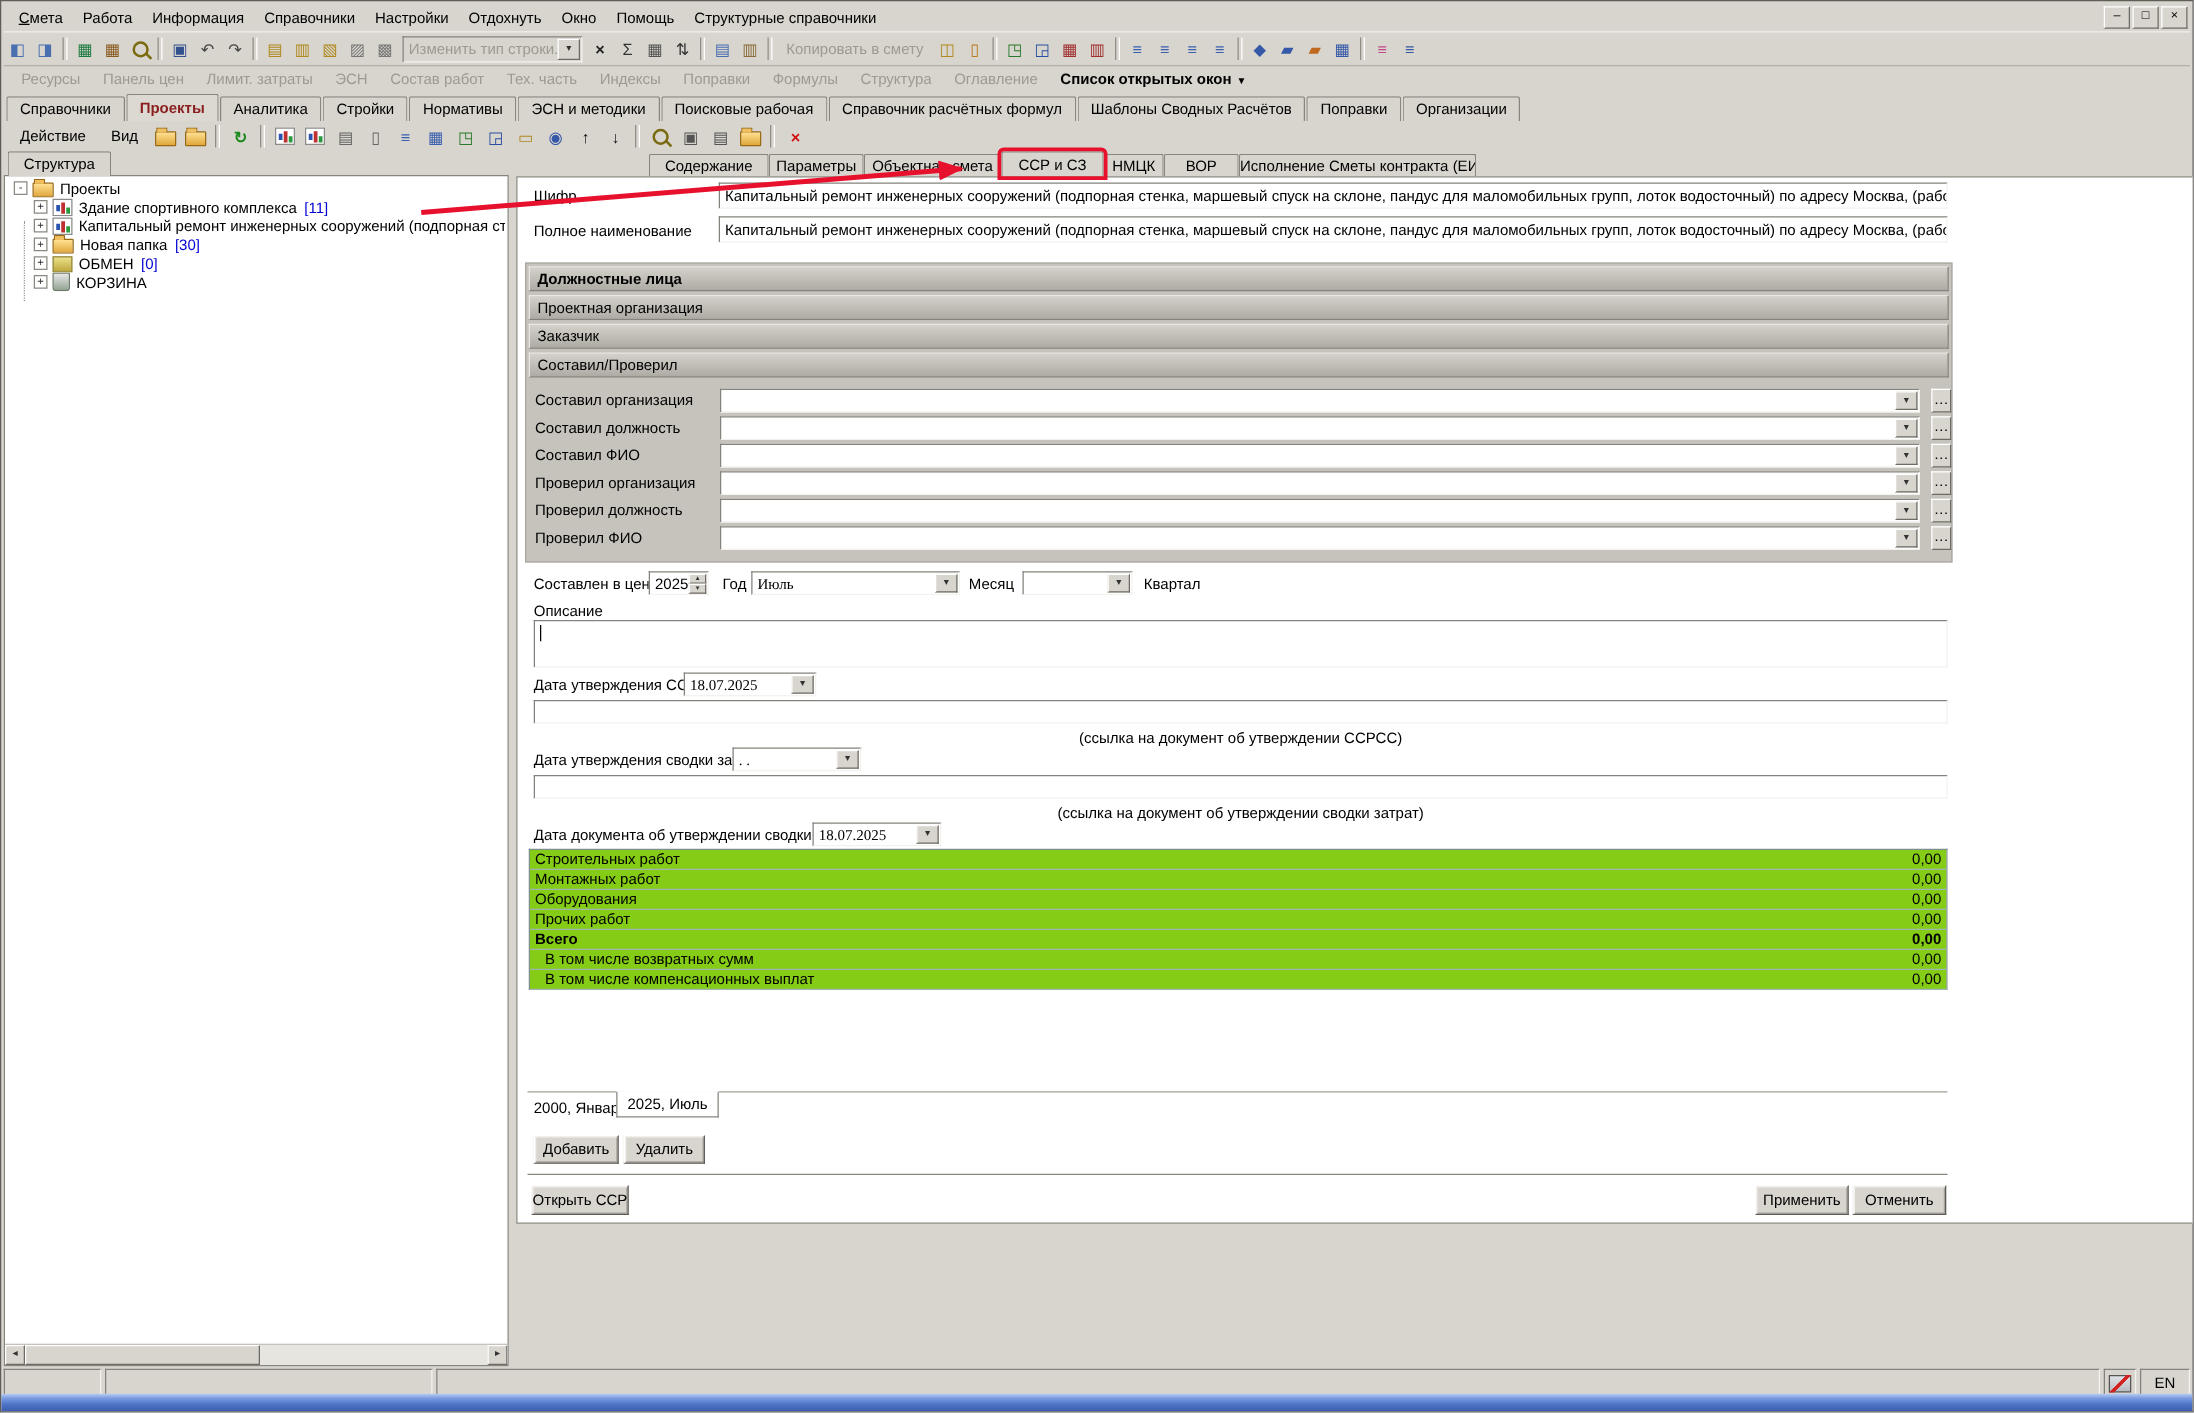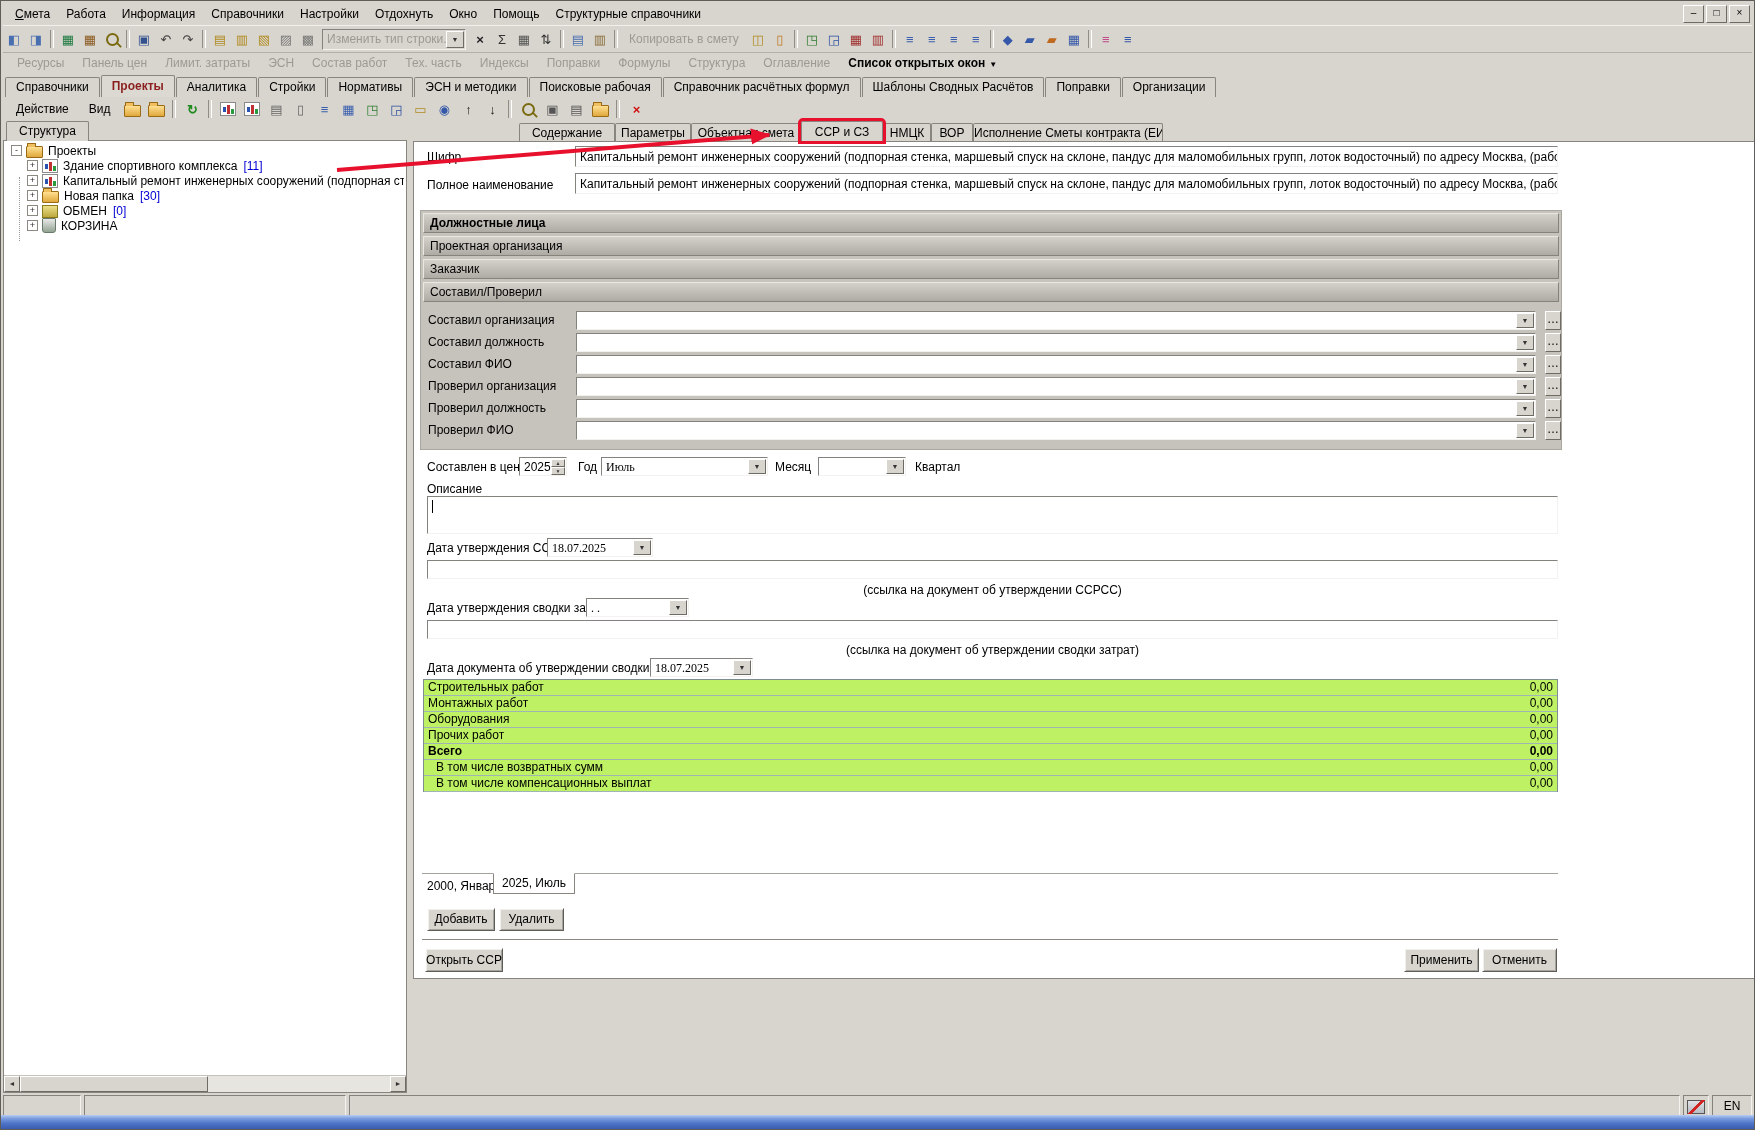--- a/index.html
+++ b/index.html
@@ -80,21 +80,21 @@
   .combo{position:absolute;height:19px;background:#fff;border:1px solid;border-color:#84827c #f4f2ee #f4f2ee #84827c;box-sizing:border-box;}
   .combo .val{position:absolute;left:4px;top:2px;right:18px;white-space:nowrap;overflow:hidden;font-family:Liberation Serif, serif;}
   .dots{position:absolute;width:16px;height:19px;background:#d8d5ce;border:1px solid;border-color:#fff #6e6b64 #6e6b64 #fff;text-align:center;line-height:15px;box-sizing:border-box;}
   .spin{position:absolute;width:48px;height:19px;background:#fff;border:1px solid;border-color:#84827c #f4f2ee #f4f2ee #84827c;box-sizing:border-box;}
   .spin .val{position:absolute;left:4px;top:2px;}
   .spin .ud{position:absolute;right:1px;top:1px;bottom:1px;width:14px;display:flex;flex-direction:column;}
   .spin .ud div{flex:1;background:#d8d5ce;border:1px solid;border-color:#fff #6e6b64 #6e6b64 #fff;font-size:5px;line-height:6px;text-align:center;color:#333;}
   .caption{position:absolute;left:13px;width:1131px;text-align:center;}
   .caret{position:absolute;left:18px;top:358px;width:1px;height:13px;background:#000;}
   .totals{position:absolute;left:9px;top:537px;width:1135px;border:1px solid #7e8e8e;border-bottom:none;box-sizing:border-box;}
-  .trowt{position:relative;height:15px;border-bottom:1px solid #9fb4b4;background:#bef264;line-height:15px;}
+  .trowt{position:relative;height:15px;border-bottom:1px solid #9fb4b4;background:#84cc16;line-height:15px;}
   .trowt .l{padding-left:4px;white-space:nowrap;}
   .trowt .l.ind{padding-left:12px;}
   .trowt .v{position:absolute;right:4px;top:0;}
   .trowt.bold{font-weight:bold;}
   .pline{position:absolute;left:8px;top:731px;width:1136px;border-top:1px solid #a5a29b;}
   .ptab-plain{position:absolute;left:13px;top:737px;}
   .ptab-active{position:absolute;left:79px;top:731px;height:21px;padding:0 8px;background:#fff;border:1px solid #87857e;border-top:1px solid #fff;line-height:19px;box-sizing:border-box;z-index:2;}
   .btn{position:absolute;background:#d8d5ce;border:1px solid;border-color:#fff #5f5d58 #5f5d58 #fff;box-shadow:inset 1px 1px 0 #f2f0ec,inset -1px -1px 0 #a7a49d;text-align:center;box-sizing:border-box;}
   .groove{position:absolute;left:8px;top:797px;width:1136px;height:2px;border-top:1px solid #8a8880;border-bottom:1px solid #fff;}
 
@@ -401,21 +401,21 @@
   </div>
   <div class="splitter"></div>
 
   <div class="rightpanel">
     <div class="dtabs">
       <span class="dtab" style="width:96px">Содержание</span>
       <span class="dtab" style="width:76px">Параметры</span>
       <span class="dtab" style="width:110px">Объектная смета</span>
       <span class="dtab active redbox" style="width:82px">ССР и СЗ</span>
       <span class="dtab" style="width:48px">НМЦК</span>
-      <span class="dtab" style="width:42px">ВОР</span>
+      <span class="dtab" style="width:60px">ВОР</span>
       <span class="dtab" style="width:190px">Исполнение Сметы контракта (ЕИС)</span>
     </div>
 
     <div class="page">
       <span class="lb" style="left:13px;top:8px">Шифр</span>
       <div class="fld" style="left:161px;top:4px;width:983px;height:21px">Капитальный ремонт инженерных сооружений (подпорная стенка, маршевый спуск на склоне, пандус для маломобильных групп, лоток водосточный) по адресу Москва, (рабочая документация)</div>
       <span class="lb" style="left:13px;top:36px">Полное наименование</span>
       <div class="fld" style="left:161px;top:31px;width:983px;height:21px">Капитальный ремонт инженерных сооружений (подпорная стенка, маршевый спуск на склоне, пандус для маломобильных групп, лоток водосточный) по адресу Москва, (рабочая документация)</div>
 
       <div class="officials">

